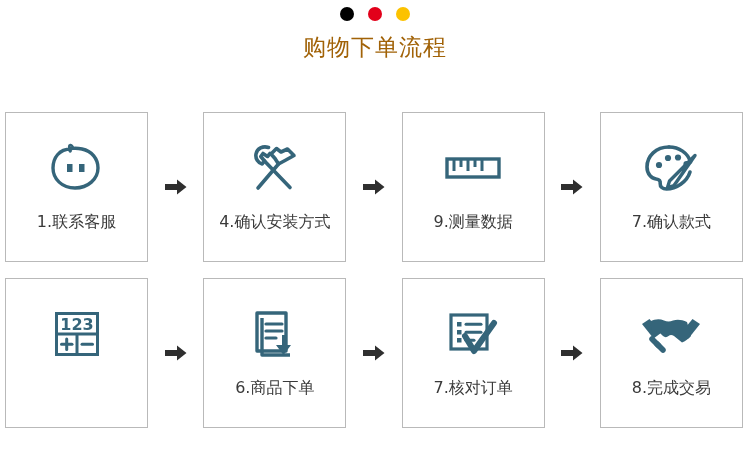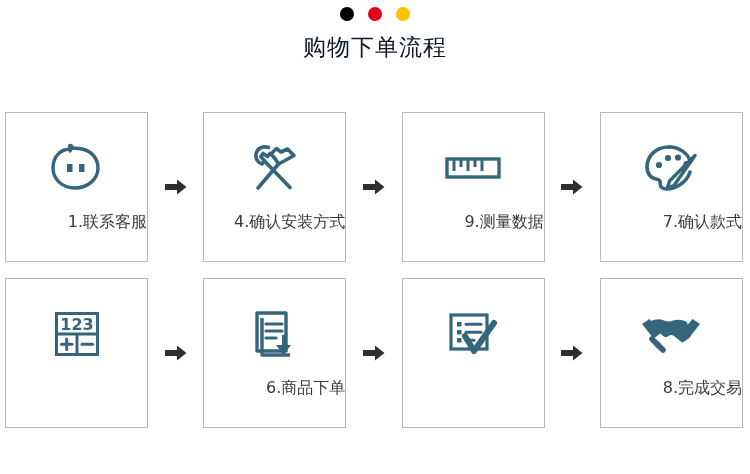--- a/index.html
+++ b/index.html
@@ -32,21 +32,21 @@
 
   
   .title {
     position: absolute;
     top: 32px;
     left: 0;
     width: 750px;
     text-align: center;
     font-size: 23px;
     line-height: 30px;
-    color: #0f172a;
+    color: #a16207;
     font-weight: 400;
     letter-spacing: 1px;
   }
 
   
   .flow {
     position: absolute;
     top: 112px;
     left: 5px;
     width: 738px;
@@ -58,21 +58,21 @@
   }
   .row + .row { margin-top: 16px; }
 
   .card {
     width: 143px;
     height: 150px;
     border: 1px solid #b9b9b9;
     background: #ffffff;
     display: flex;
     flex-direction: column;
-    align-items: flex-end;
+    align-items: center;
     justify-content: flex-start;
     padding-top: 26px;
     flex: 0 0 auto;
   }
   .card-icon {
     height: 58px;
     width: 100%;
     display: flex;
     align-items: center;
     justify-content: center;
@@ -246,20 +246,21 @@
               <rect x="10" y="27" width="4.5" height="4.5"></rect>
             </g>
             <g stroke="#35657a" stroke-width="3" stroke-linecap="round">
               <line x1="19" y1="13.2" x2="34" y2="13.2"></line>
               <line x1="19" y1="21.2" x2="34" y2="21.2"></line>
               <line x1="19" y1="29.2" x2="27" y2="29.2"></line>
             </g>
             <path d="M18 25 L27 40 L47 12" fill="none" stroke="#35657a" stroke-width="6" stroke-linecap="round" stroke-linejoin="round"></path>
           </svg>
         </div>
+        <div class="card-label">7.核对订单</div>
       </div>
 
       <div class="arrow">
         <svg width="22" height="16" viewBox="0 0 22 16">
           <path d="M0 5 H12 V0.5 L21.5 8 L12 15.5 V11 H0 Z" fill="#2f2f2f"></path>
         </svg>
       </div>
 
       <div class="card">
         <div class="card-icon">

